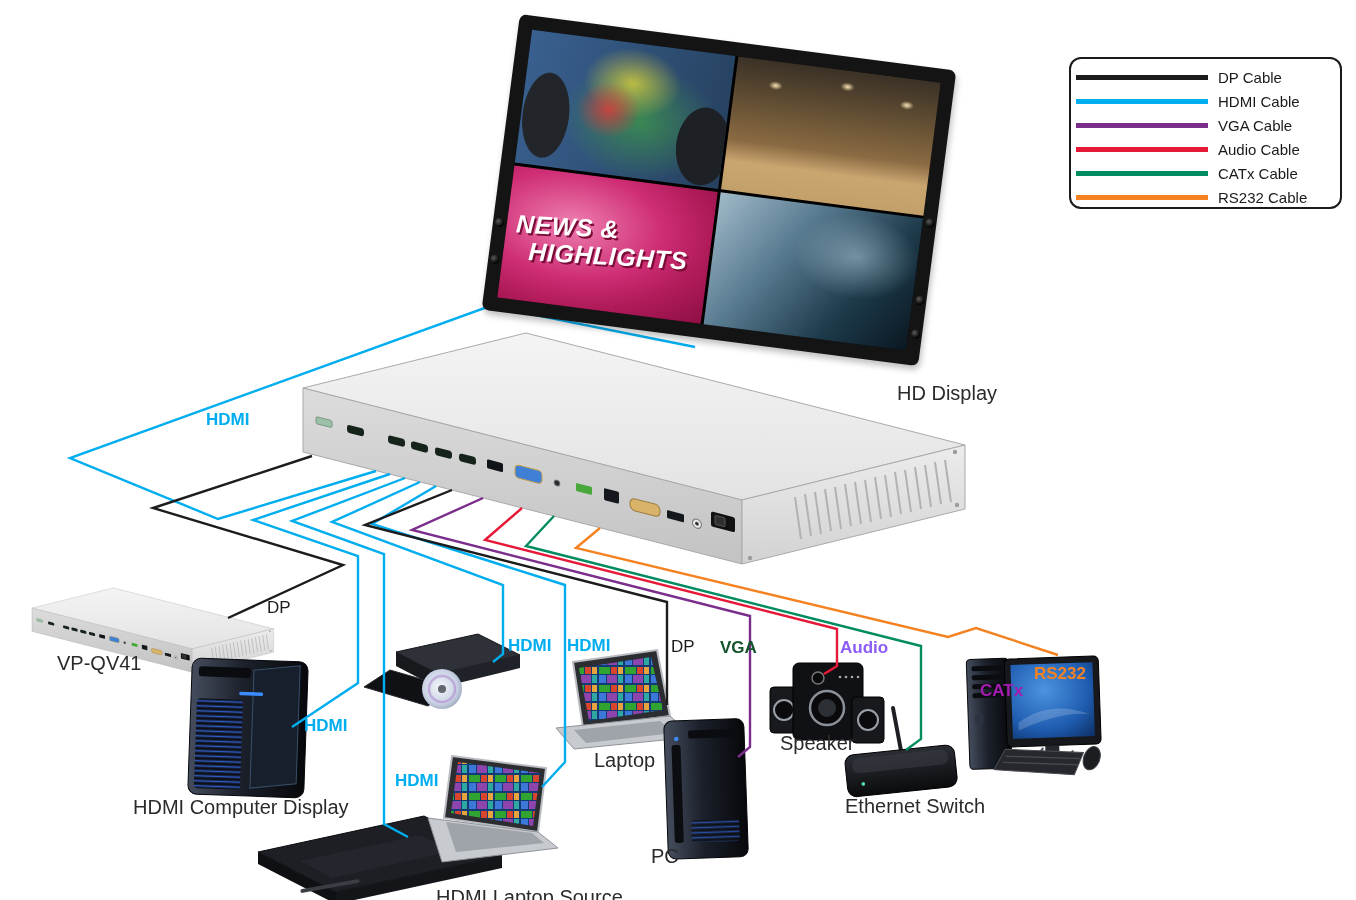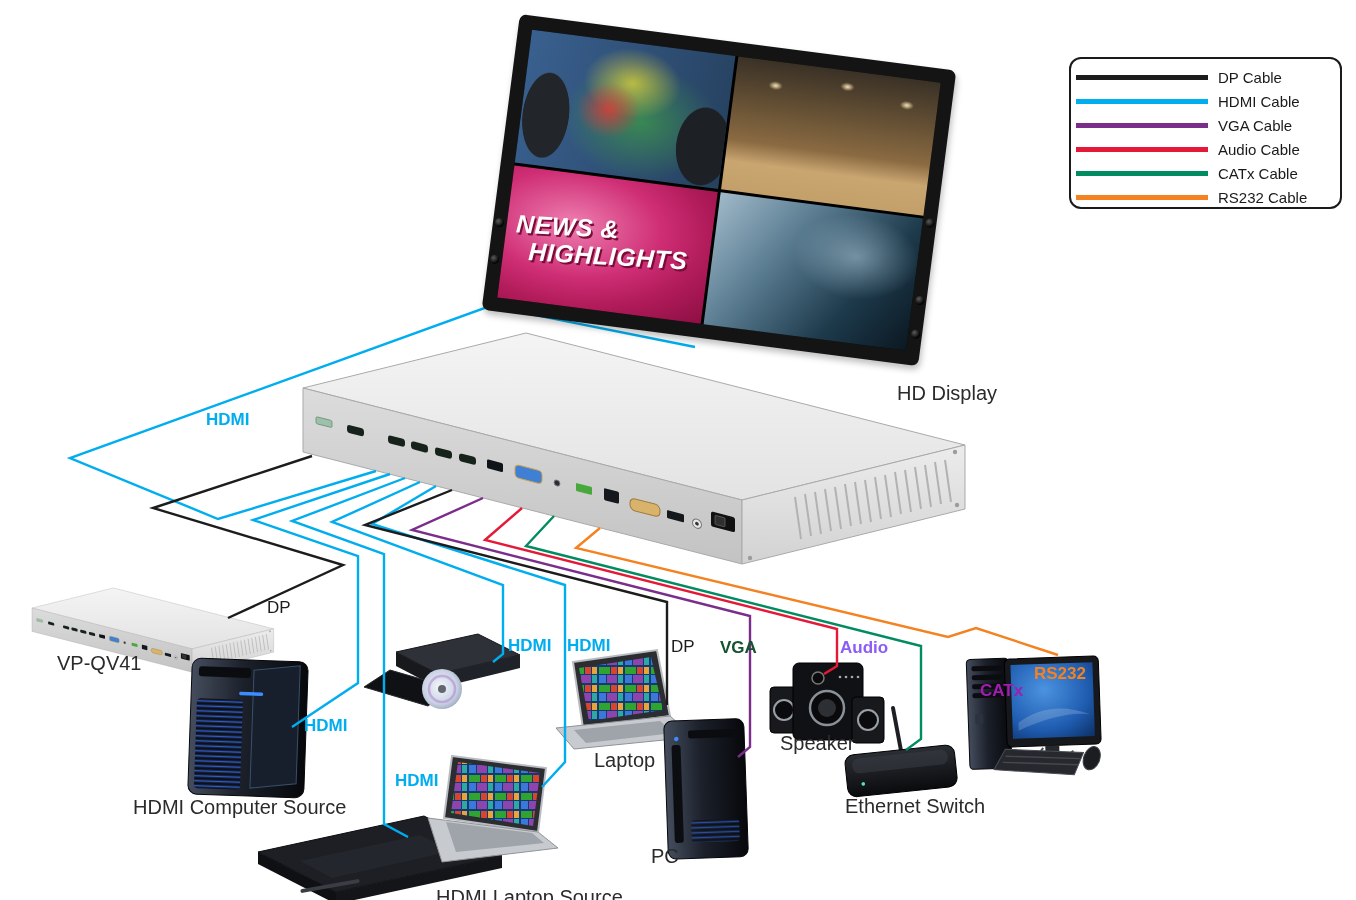--- a/index.html
+++ b/index.html
@@ -291,20 +291,20 @@
 <div class="clabel" style="left: 508px; top: 636px; color: rgb(0, 173, 239);">HDMI</div>
 <div class="clabel" style="left: 567px; top: 636px; color: rgb(0, 173, 239);">HDMI</div>
 <div class="clabel reg" style="left:671px;top:637px;">DP</div>
 <div class="clabel" style="left: 720px; top: 638px; color: #14532d;">VGA</div>
 <div class="clabel" style="left: 840px; top: 638px; color: #8b5cf6;">Audio</div>
 <div class="clabel" style="left: 980px; top: 681px; color: #a21caf;">CATx</div>
 <div class="clabel" style="left: 1034px; top: 623px; color: rgb(245, 130, 32); margin-top: 41px;">RS232</div>
 
 <div class="lbl" style="left:897px;top:382px;">HD Display</div>
 <div class="lbl" style="left:57px;top:652px;">VP-QV41</div>
-<div class="lbl" style="left:133px;top:796px;">HDMI Computer Source</div>
+<div class="lbl" style="left:133px;top:796px;">HDMI Computer Display</div>
 <div class="lbl" style="left:436px;top:869px;margin-top:17px;">HDMI Laptop Source</div>
 <div class="lbl" style="left:594px;top:749px;">Laptop</div>
 <div class="lbl" style="left:651px;top:845px;">PC</div>
 <div class="lbl" style="left:780px;top:732px;">Speaker</div>
 <div class="lbl" style="left:845px;top:795px;">Ethernet Switch</div>
 
 </div>
 
 </body></html>

